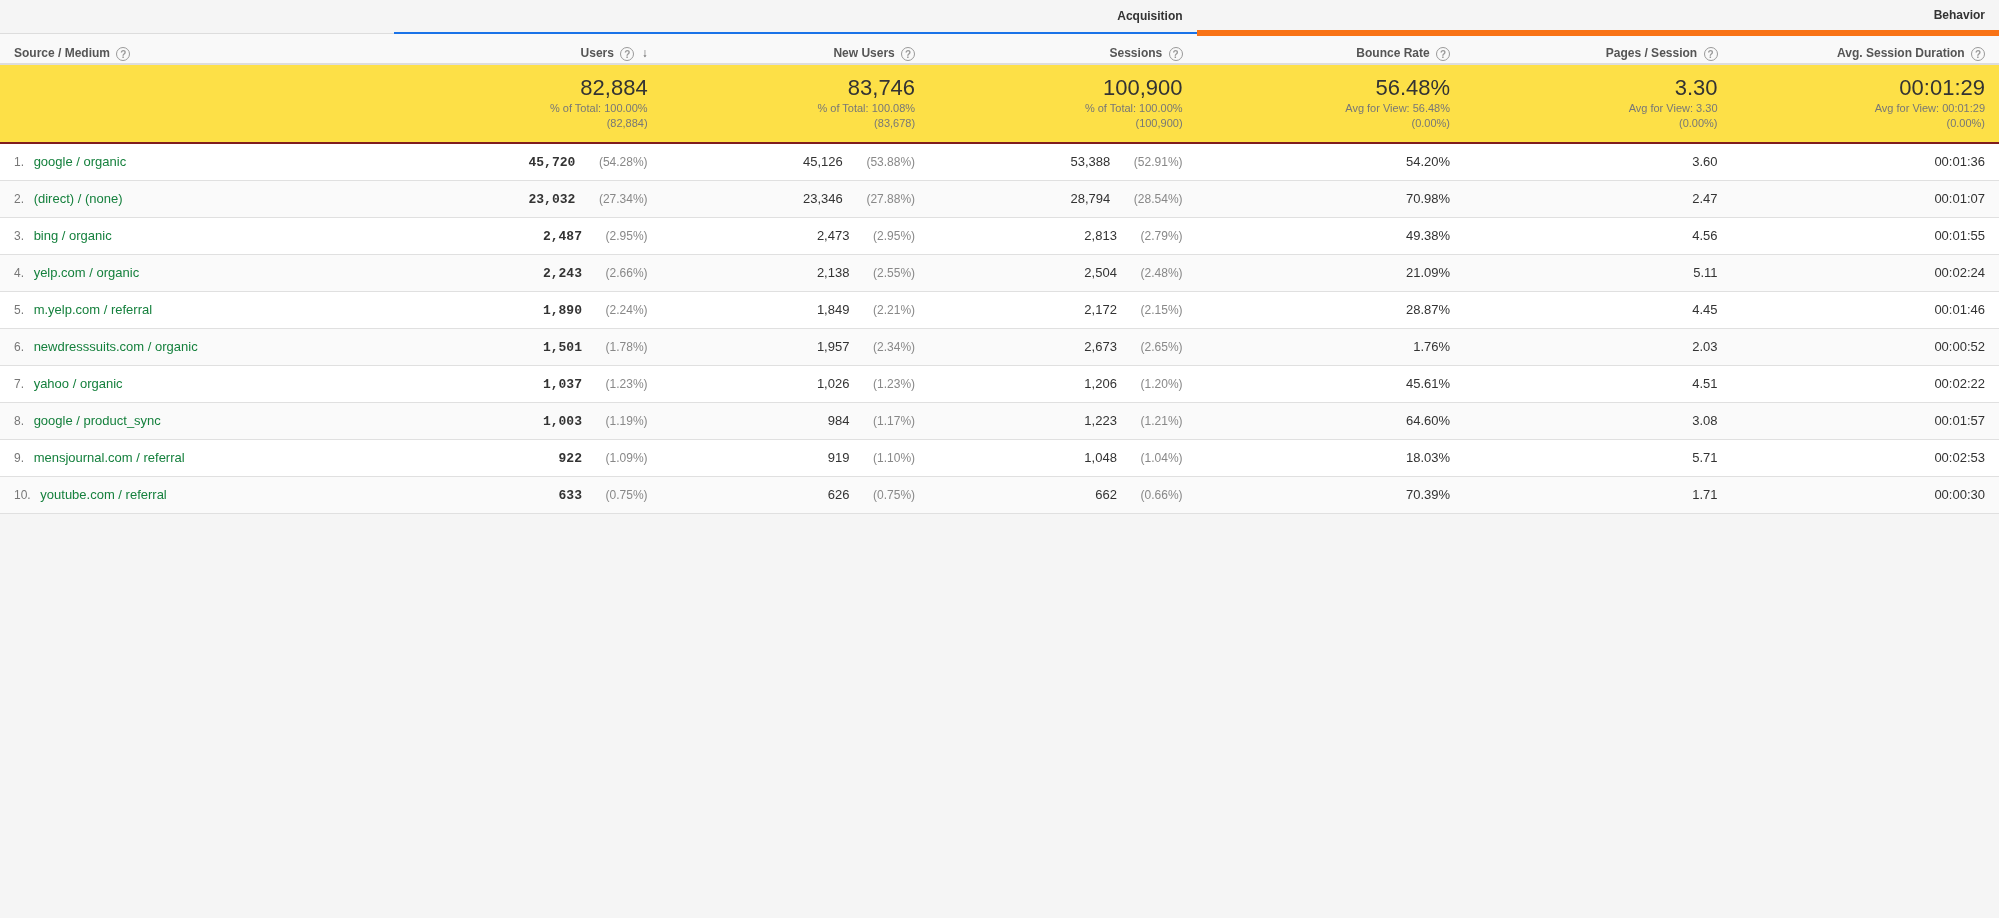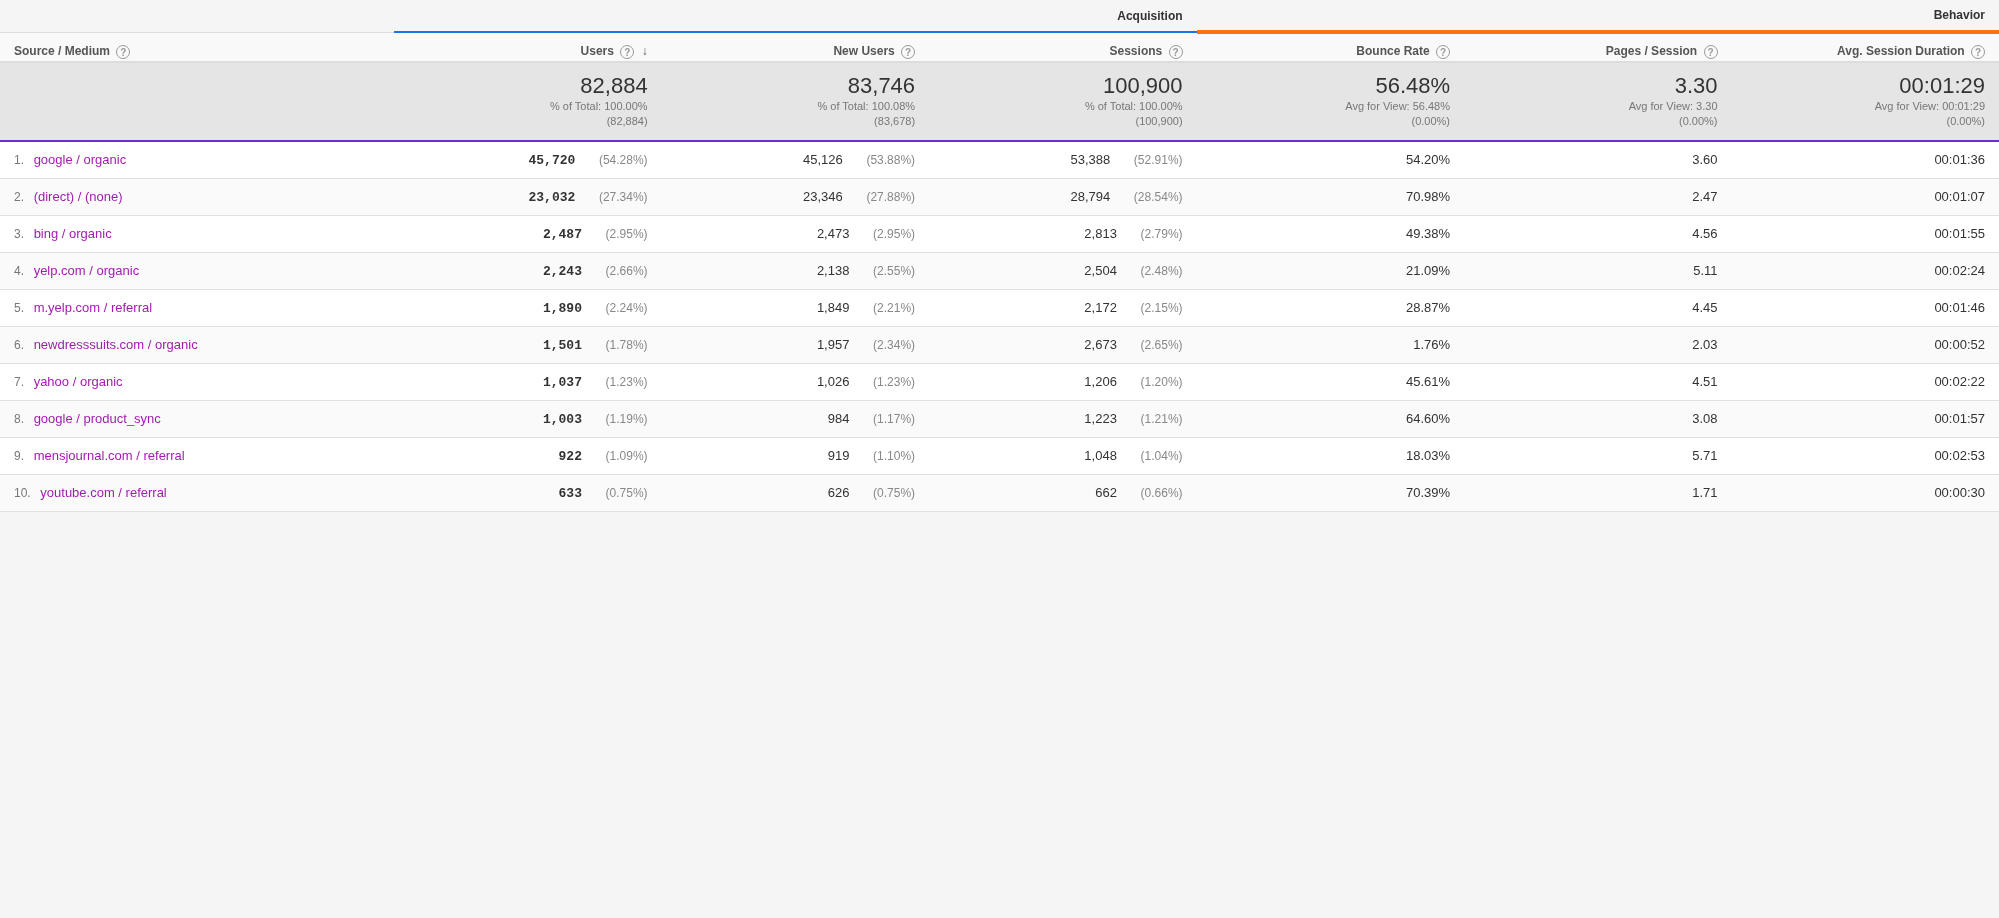--- a/index.html
+++ b/index.html
@@ -57,22 +57,22 @@
       font-size: 12px;
     }
     .source-medium-header {
       background: #f5f5f5;
       font-weight: bold;
       font-size: 13px;
       color: #333;
       vertical-align: middle;
     }
     .totals-row td {
-      background: #e5e5e5;
-      border-bottom: 2px solid #6d28d9;
+      background: #fde047;
+      border-bottom: 2px solid #7f1d1d;
     }
     .totals-row td .main-value {
       font-size: 22px;
       font-weight: normal;
       color: #333;
       display: block;
       text-align: right;
     }
     .totals-row td .sub-value {
       font-size: 11px;
@@ -80,21 +80,21 @@
       display: block;
       line-height: 1.4;
     }
     .data-row td {
       font-size: 13px;
     }
     .data-row:nth-child(even) {
       background: #fafafa;
     }
     .source-link {
-      color: #a21caf;
+      color: #15803d;
       text-decoration: none;
       cursor: pointer;
       text-align: center;
     }
     .row-number {
       color: #777;
       margin-right: 6px;
       font-size: 12px;
     }
     .metric-main {
@@ -113,21 +113,21 @@
       font-weight: bold;
       color: #555;
       padding: 8px 14px;
       border-bottom: 1px solid #ddd;
     }
     .group-header-row .acquisition-label {
       border-bottom: 2px solid #1a73e8;
       color: #333;
     }
     .group-header-row .behavior-label {
-      border-bottom: 4px solid #f97316;
+      border-bottom: 6px solid #f97316;
       color: #333;
     }
     .source-col {
       min-width: 280px;
     }
     .metric-col {
       min-width: 190px;
     }
   </style>
 </head>

